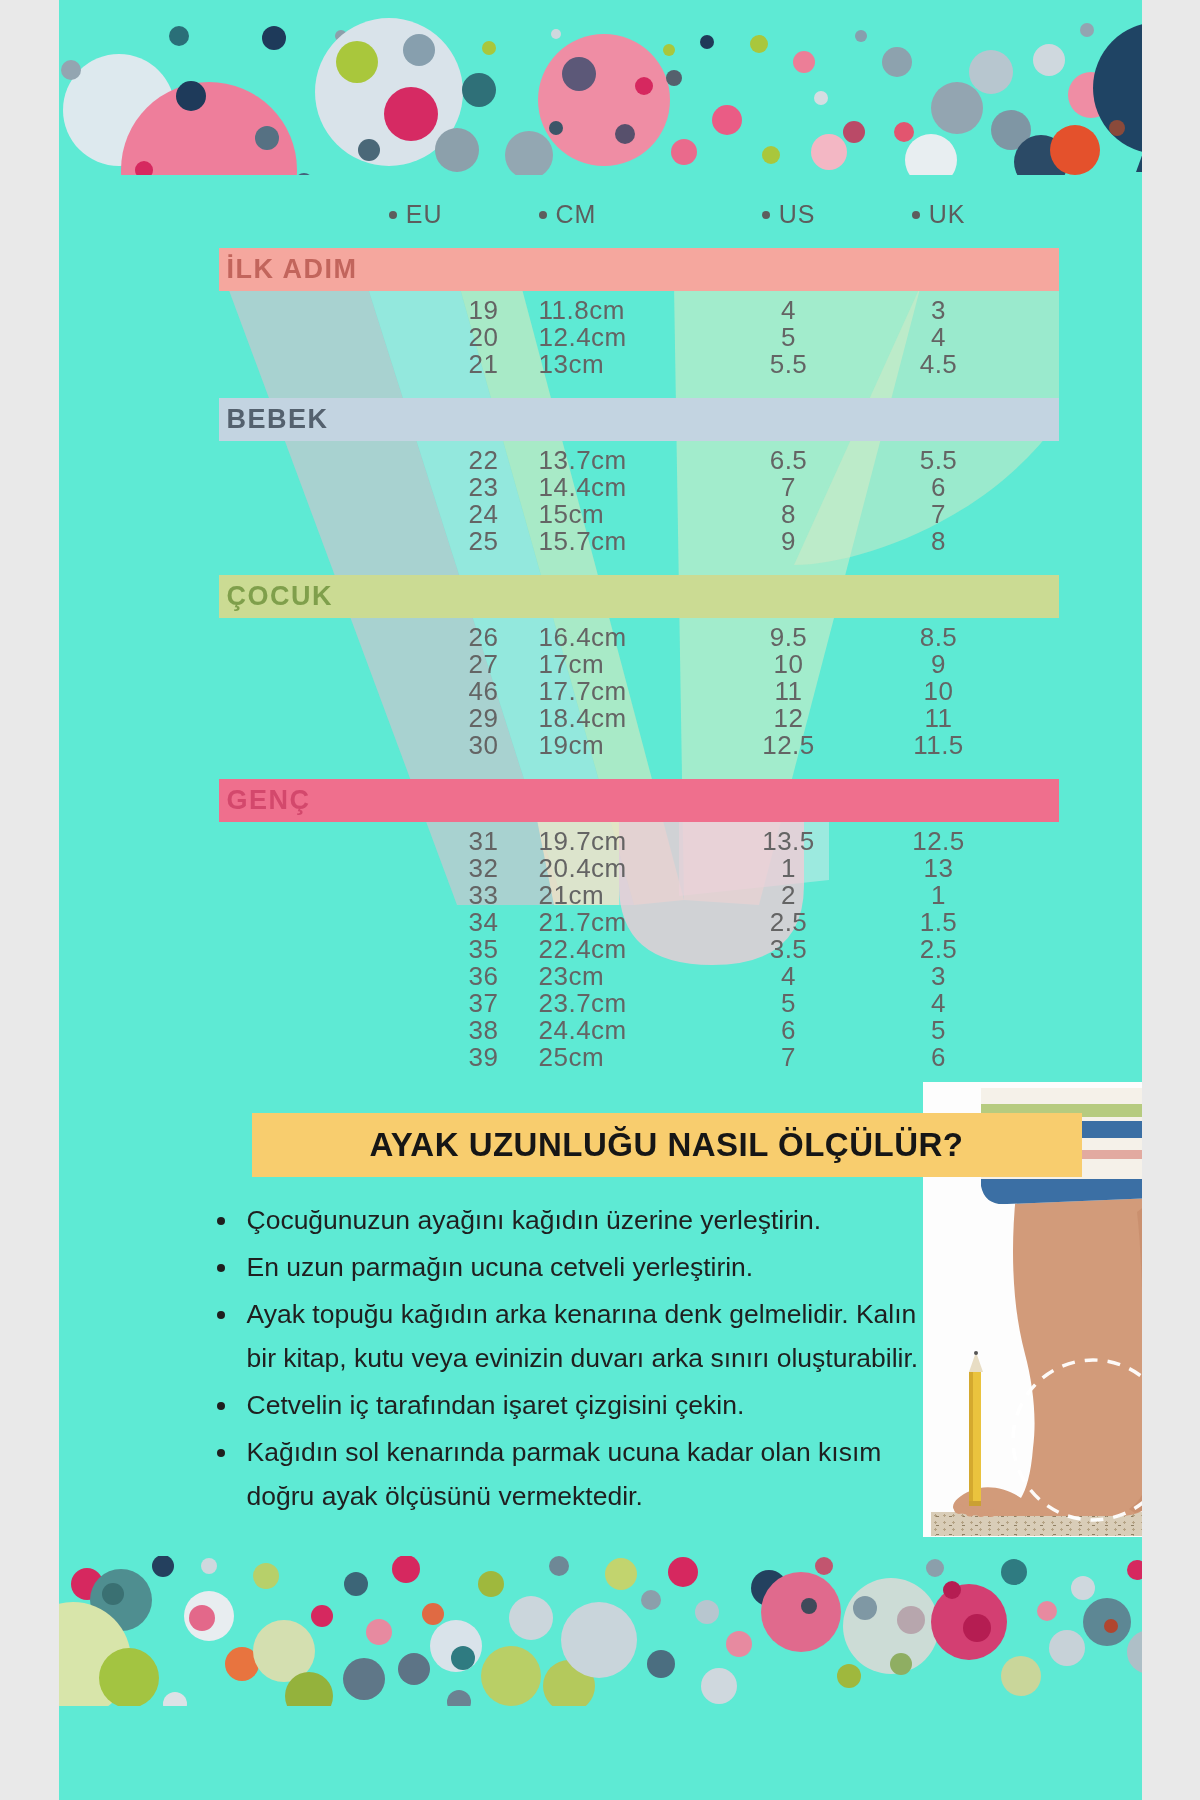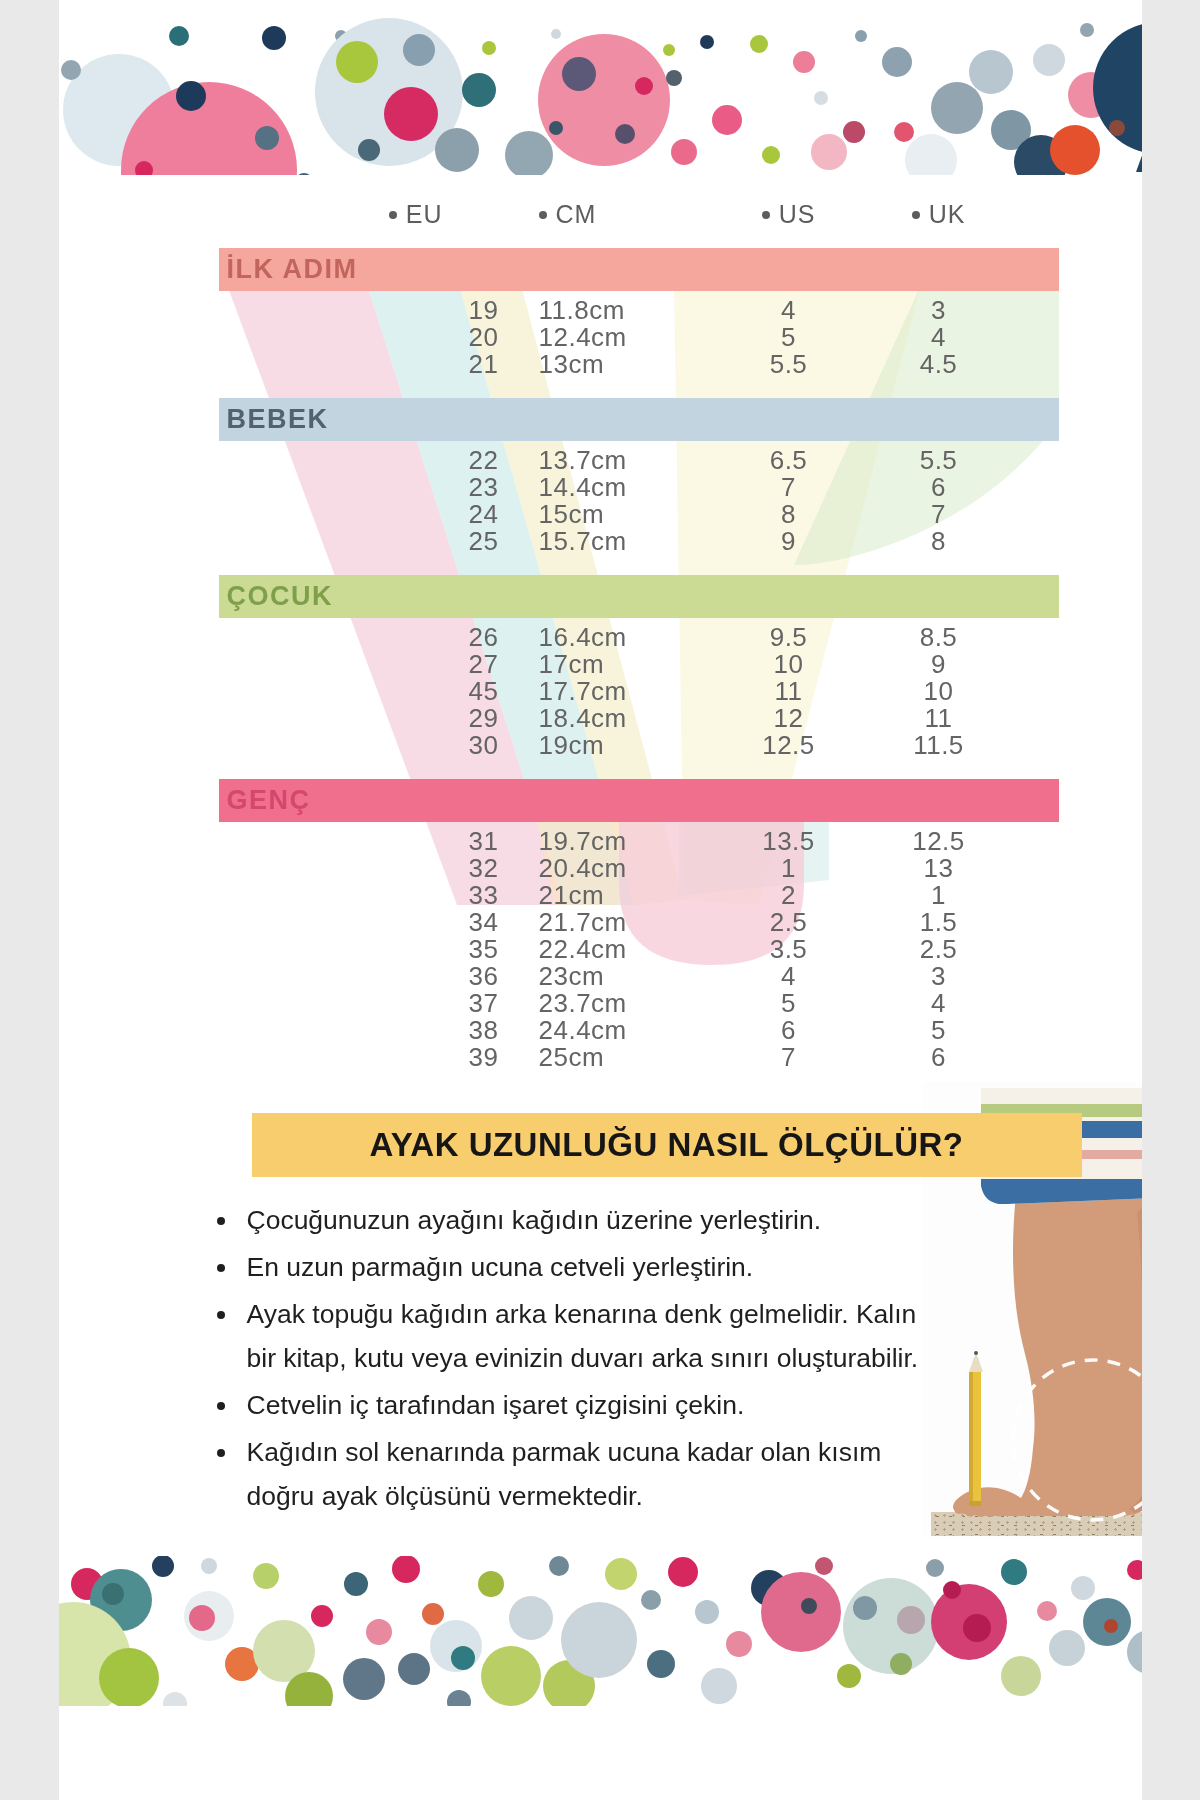--- a/index.html
+++ b/index.html
@@ -1,18 +1,18 @@
 <!DOCTYPE html>
 <html><head>
 <meta charset="utf-8">
 <style>
   html,body{margin:0;padding:0;background:#e9e9e9;}
   .page{
     position:relative;width:1083px;height:1800px;margin:0 auto;
-    background:#ffffff;overflow:hidden;
+    background:#5eead4;overflow:hidden;
     font-family:"Liberation Sans", sans-serif;
   }
   svg{display:block;}
   
   .dots-band{position:absolute;left:0;pointer-events:none;}
   .dots-top{top:0;}
   .dots-bottom{top:1556px;}
   
   .watermark{position:absolute;left:0;top:0;z-index:0;pointer-events:none;}
   
@@ -227,21 +227,21 @@
           <span class="c c2">9.5</span>
           <span class="c c3">8.5</span>
         </div>
         <div class="trow">
           <span class="c c0">27</span>
           <span class="c c1">17cm</span>
           <span class="c c2">10</span>
           <span class="c c3">9</span>
         </div>
         <div class="trow">
-          <span class="c c0">45</span>
+          <span class="c c0">46</span>
           <span class="c c1">17.7cm</span>
           <span class="c c2">11</span>
           <span class="c c3">10</span>
         </div>
         <div class="trow">
           <span class="c c0">29</span>
           <span class="c c1">18.4cm</span>
           <span class="c c2">12</span>
           <span class="c c3">11</span>
         </div>

